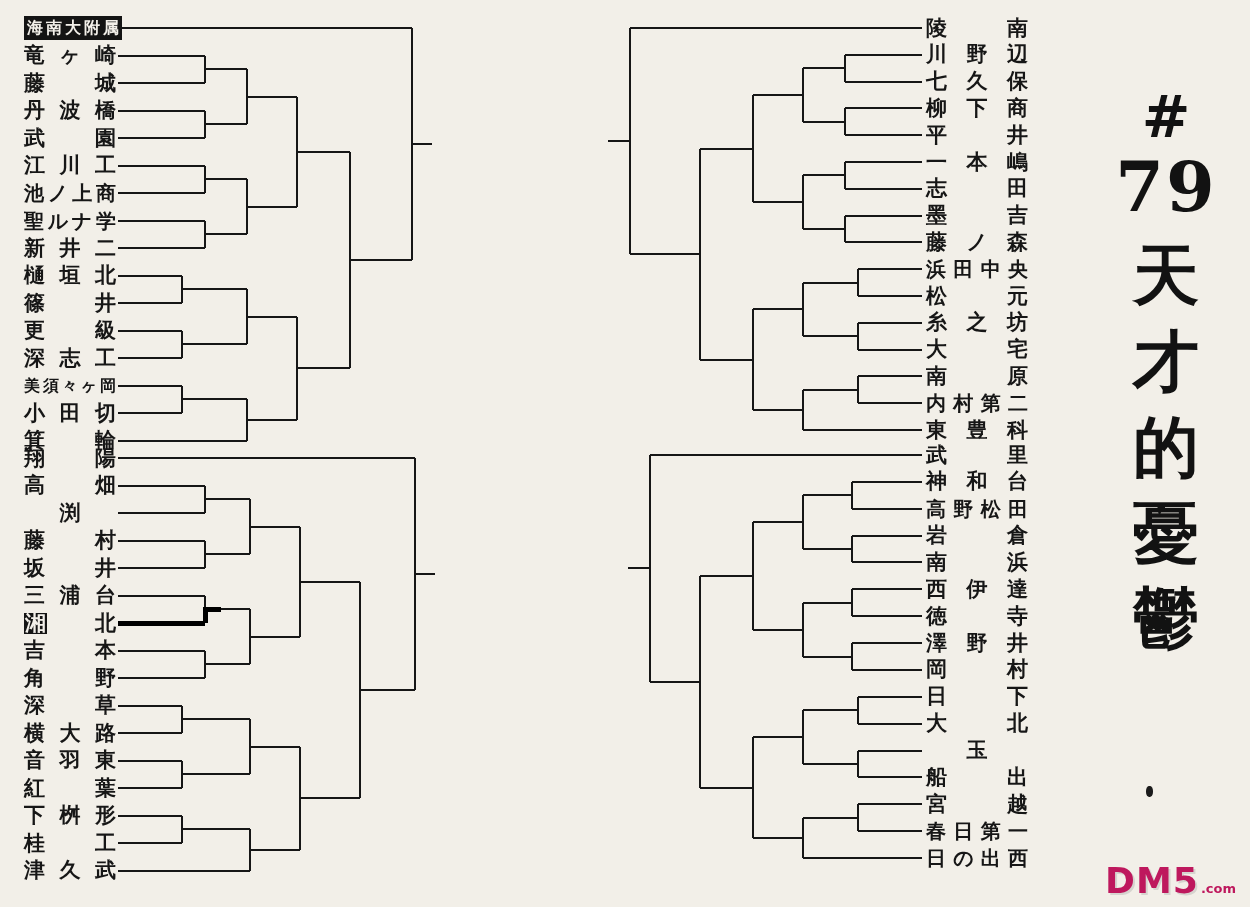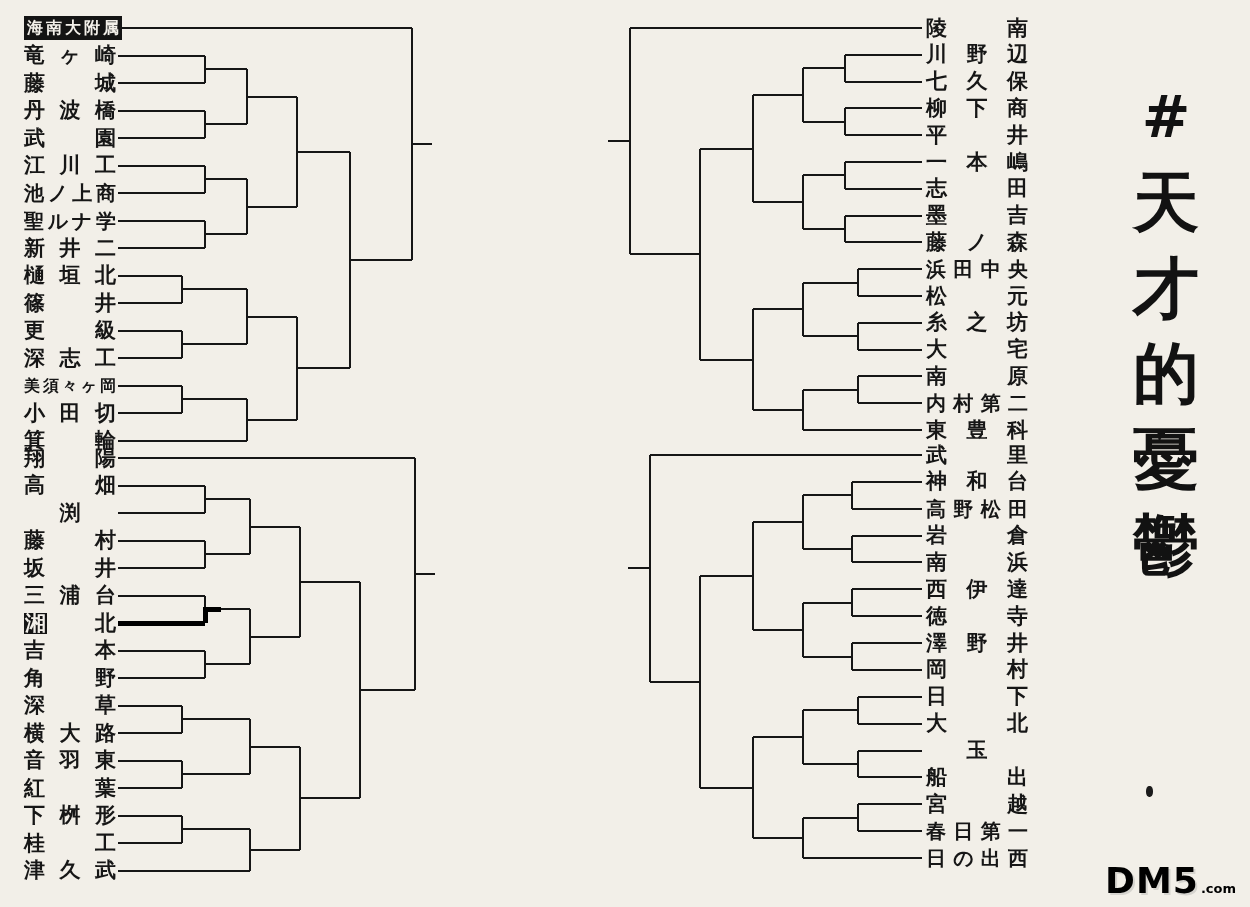--- a/index.html
+++ b/index.html
@@ -21,21 +21,21 @@
     display:flex;flex-direction:column;align-items:center;
     font-family:"DejaVu Serif","Liberation Serif",serif;font-weight:900;color:#121212;
   }
   .title-hash{font-size:58px;line-height:1.1;}
   .title-num{font-size:70px;line-height:1.05;letter-spacing:2px;}
   .title-kanji{display:flex;flex-direction:column;align-items:center;margin-top:10px;}
   .title-kanji span{font-size:66px;line-height:1.3;}
   .speck{position:absolute;left:1146px;top:786px;width:7px;height:11px;background:#1b1b1b;border-radius:45%;}
   .watermark{
     position:absolute;right:14px;bottom:6px;display:flex;align-items:flex-end;
-    color:#000000;font-weight:bold;
+    color:#be185d;font-weight:bold;
   }
   .wm-name{font-size:36px;letter-spacing:1px;text-shadow:2px 2px 0 #d6d4cf;}
   .wm-suffix{font-size:13px;margin-left:2px;margin-bottom:5px;}
 </style>
 </head>
 <body>
 
 <div class="page">
   <svg id="lines-svg" class="lines" width="1250" height="907" viewBox="0 0 1250 907">
       <line x1="118" y1="28" x2="412" y2="28" stroke="#161616" stroke-width="2" shape-rendering="crispEdges"></line>
@@ -527,20 +527,21 @@
       <div class="team" style="left: 926px; top: 846.05px; width: 102px; font-size: 20px;">
         <span>日</span>
         <span>の</span>
         <span>出</span>
         <span>西</span>
       </div>
     </div>
 
   <div class="title-col">
     <div class="title-hash">#</div>
+    <div class="title-num">79</div>
     <div class="title-kanji" id="title-kanji">
         <span>天</span>
         <span>才</span>
         <span>的</span>
         <span>憂</span>
         <span>鬱</span>
       </div>
   </div>
 
   <div class="speck"></div>

